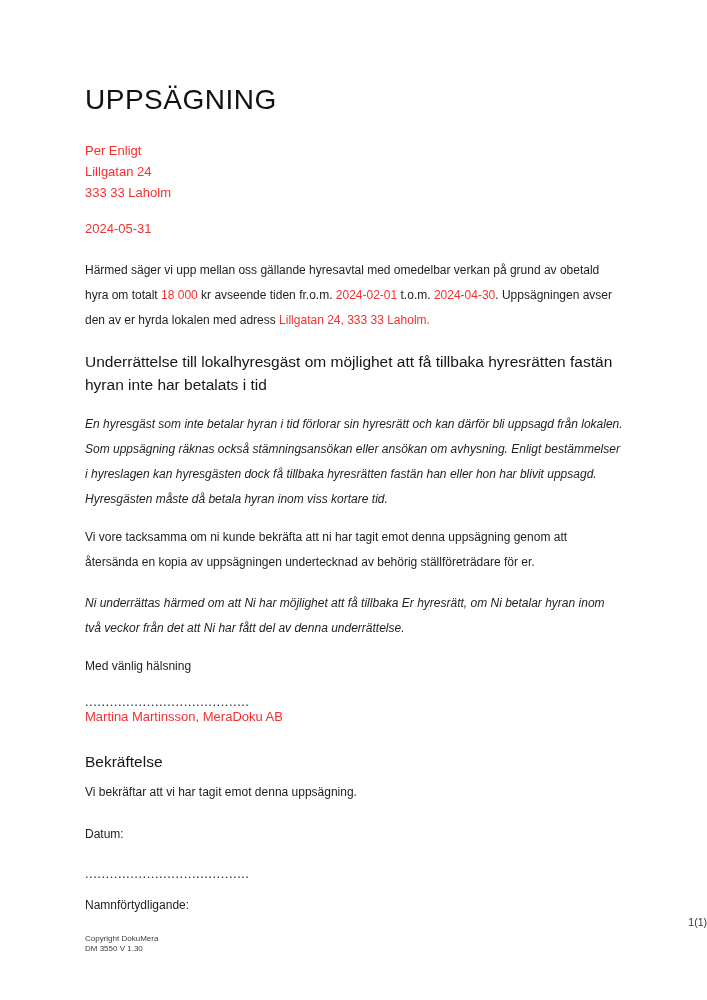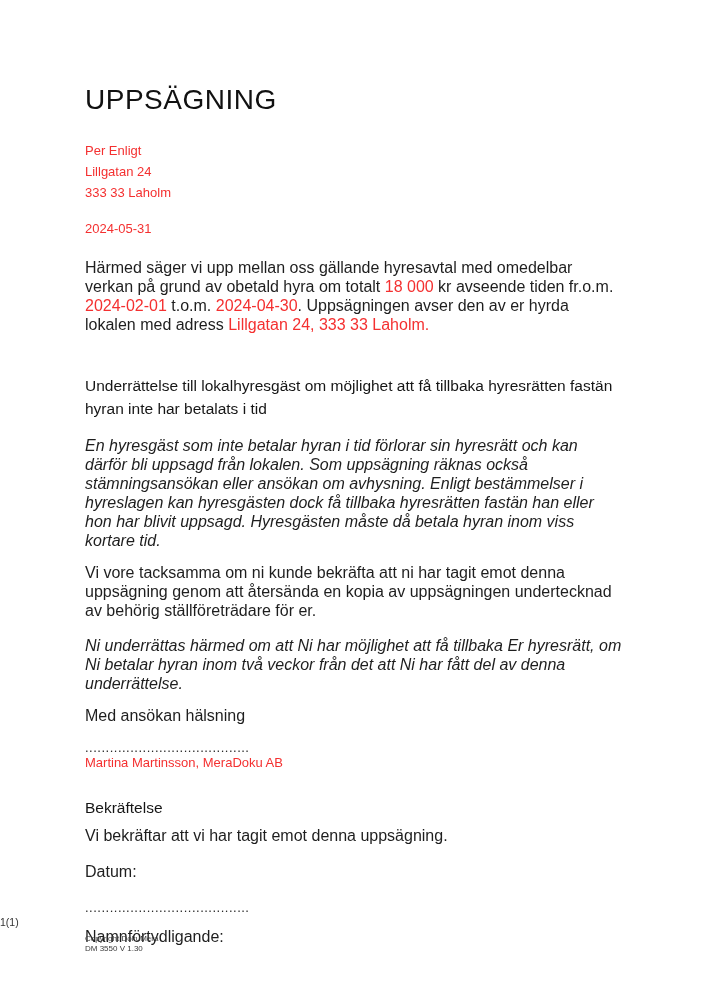--- a/index.html
+++ b/index.html
@@ -32,27 +32,27 @@
     margin-top: 25px;
     font-size: 13px;
     line-height: 21px;
   }
   .doc-date {
     margin-top: 17px;
     font-size: 13px;
     line-height: 18px;
   }
   p.body-text {
-    font-size: 16px;
-    line-height: 19px;
+    font-size: 12px;
+    line-height: 25px;
     color: #1e1e1e;
   }
   .intro { margin-top: 20px; }
   h2.section-heading {
-    margin-top: 40px;
+    margin-top: 17px;
     font-size: 15.5px;
     font-weight: 400;
     line-height: 23px;
     color: #161616;
   }
   p.italic {
     font-style: italic;
     margin-top: 16px;
   }
   .mt-sm { margin-top: 7px; }
@@ -71,21 +71,21 @@
     line-height: 17px;
   }
   h2.confirm-heading {
     margin-top: 25px;
   }
   .footer-pagenum {
     position: absolute;
     top: 916px;
     left: 0;
     width: 100%;
-    text-align: left;
+    text-align: right;
     font-size: 10.5px;
     color: #333333;
   }
   .footer-copyright {
     position: absolute;
     top: 934px;
     left: 85px;
     font-size: 8px;
     line-height: 10px;
     color: #3c3c3c;
@@ -110,21 +110,21 @@
     <p class="body-text intro"><span>Härmed säger vi upp mellan oss gällande hyresavtal med omedelbar verkan på grund av obetald hyra om totalt </span><span class="red">18 000</span><span> kr avseende tiden fr.o.m. </span><span class="red">2024-02-01</span><span> t.o.m. </span><span class="red">2024-04-30</span><span>. Uppsägningen avser den av er hyrda lokalen med adress </span><span class="red">Lillgatan 24, 333 33 Laholm.</span></p>
 
     <h2 class="section-heading">Underrättelse till lokalhyresgäst om möjlighet att få tillbaka hyresrätten fastän hyran inte har betalats i tid</h2>
 
     <p class="body-text italic mt-sm">En hyresgäst som inte betalar hyran i tid förlorar sin hyresrätt och kan därför bli uppsagd från lokalen. Som uppsägning räknas också stämningsansökan eller ansökan om avhysning. Enligt bestämmelser i hyreslagen kan hyresgästen dock få tillbaka hyresrätten fastän han eller hon har blivit uppsagd. Hyresgästen måste då betala hyran inom viss kortare tid.</p>
 
     <p class="body-text mt-md">Vi vore tacksamma om ni kunde bekräfta att ni har tagit emot denna uppsägning genom att återsända en kopia av uppsägningen undertecknad av behörig ställföreträdare för er.</p>
 
     <p class="body-text italic mt-md">Ni underrättas härmed om att Ni har möjlighet att få tillbaka Er hyresrätt, om Ni betalar hyran inom två veckor från det att Ni har fått del av denna underrättelse.</p>
 
-    <p class="body-text mt-md">Med ansökan hälsning</p>
+    <p class="body-text mt-md">Med vänlig hälsning</p>
 
     <div class="dotted-line">........................................</div>
     <div class="signer red">Martina Martinsson, MeraDoku AB</div>
 
     <h2 class="section-heading confirm-heading">Bekräftelse</h2>
 
     <p class="body-text mt-sm">Vi bekräftar att vi har tagit emot denna uppsägning.</p>
 
     <p class="body-text mt-lg">Datum:</p>
 

